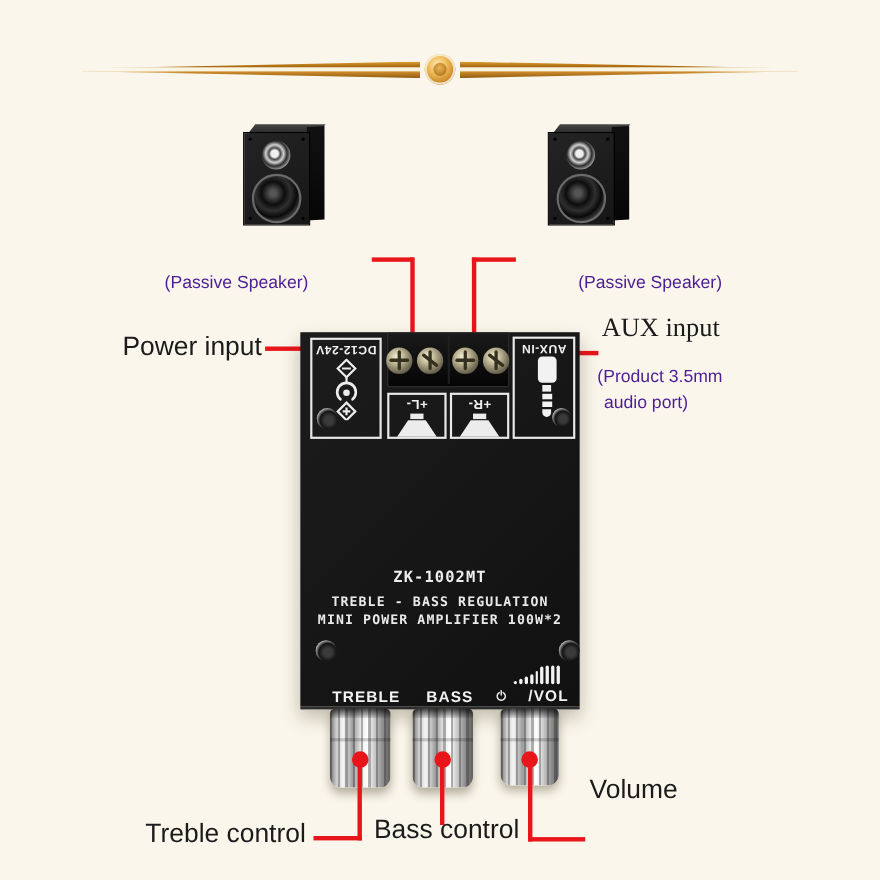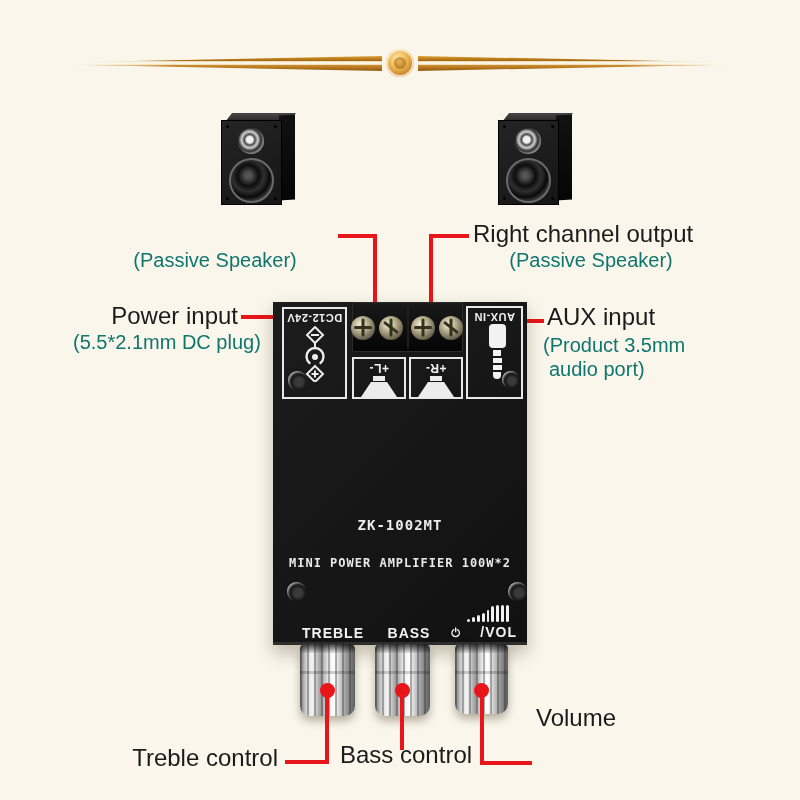--- a/index.html
+++ b/index.html
@@ -30,21 +30,21 @@
   .sp-side{position:absolute;right:0;top:2px;width:16px;height:85px;background:linear-gradient(#111,#060606);transform:skewY(-4deg);}
   .sp-front{position:absolute;left:0;top:7px;width:59px;height:83px;background:linear-gradient(145deg,#242424,#161616);border:1px solid #000;}
   .tweeter{position:absolute;left:16px;top:7px;width:26px;height:26px;border-radius:50%;
     background:radial-gradient(circle at 45% 45%,#f0f0f0 0 16%,#4a4a4a 26%,#d0d0d0 40%,#2d2d2d 56%,#9a9a9a 72%,#1d1d1d 100%);}
   .woofer{position:absolute;left:7px;top:37px;width:45px;height:45px;border-radius:50%;border:2px solid #6a6a6a;box-sizing:border-box;
     background:radial-gradient(circle at 42% 38%,#555 0 8%,#0d0d0d 30%,#2f2f2f 46%,#0a0a0a 62%,#4f4f4f 80%,#161616 100%);}
   .spdot{position:absolute;width:3px;height:3px;border-radius:50%;background:#000;}
 
   
   .lbl{color:#1b1b1b;font-size:24px;white-space:nowrap;}
-  .sub{color:#0f766e;font-size:20px;white-space:nowrap;}
+  .sub{color:#4c1d95;font-size:16px;white-space:nowrap;}
 
   
   .rl{background:#e8151a;}
   .rdot{width:15px;height:15px;border-radius:50%;background:#e8151a;}
 
   
   .board{left:273px;top:302px;width:254px;height:343px;background:linear-gradient(135deg,#1c1c1c,#111);border-bottom:3px solid #2e2e2e;box-sizing:border-box;box-shadow:0 8px 16px rgba(60,45,20,.3);}
   .wbox{position:absolute;border:2px solid #e8e8e8;box-sizing:border-box;}
   .rot180{transform:rotate(180deg);}
   .portlbl{position:absolute;width:100%;text-align:center;color:#f0f0f0;font-size:11px;font-weight:bold;letter-spacing:.5px;}
@@ -115,26 +115,24 @@
       <div class="tweeter"></div>
       <div class="woofer"></div>
       <span class="spdot" style="left:4px;top:4px;"></span>
         <span class="spdot" style="right:4px;top:4px;"></span>
       <span class="spdot" style="left:4px;bottom:4px;"></span>
         <span class="spdot" style="right:4px;bottom:4px;"></span>
     </div>
   </div>
 
   <div class="abs sub" style="left:96px;top:249px;width:238px;text-align:center;">(Passive Speaker)</div>
-  <div class="abs lbl" style="left:473px;top:220px;">Right channel output</div>
   <div class="abs sub" style="left:473px;top:249px;width:236px;text-align:center;">(Passive Speaker)</div>
 
   <div class="abs lbl" style="left:60px;top:302px;width:178px;text-align:right;">Power input</div>
-  <div class="abs sub" style="left:73px;top:331px;">(5.5*2.1mm DC plug)</div>
-  <div class="abs lbl" style="left:547px;top:303px;">AUX input</div>
+  <div class="abs lbl" style="left:547px;top:285px;font-family:Liberation Serif, serif;">AUX input</div>
   <div class="abs sub" style="left:543px;top:334px;">(Product 3.5mm</div>
   <div class="abs sub" style="left:549px;top:358px;">audio port)</div>
 
   <div class="abs rl" style="left:338px;top:234px;width:38px;height:4px;"></div>
   <div class="abs rl" style="left:373px;top:234px;width:4px;height:96px;"></div>
   <div class="abs rdot" style="left:368px;top:325px;"></div>
   <div class="abs rl" style="left:429px;top:234px;width:40px;height:4px;"></div>
   <div class="abs rl" style="left:429px;top:234px;width:4px;height:96px;"></div>
   <div class="abs rdot" style="left:424px;top:325px;"></div>
   <div class="abs rl" style="left:241px;top:315px;width:74px;height:4px;"></div>
@@ -200,20 +198,21 @@
         <div class="sleeve"></div>
           <div class="neck"></div>
           <div class="ring"></div>
           <div class="ring"></div>
           <div class="tip"></div>
       </div>
       <div class="bscrew" style="left:34px;top:63px;width:17px;height:17px;"></div>
     </div>
 
     <div class="model">ZK-1002MT</div>
+    <div class="desc" style="top:238px;">TREBLE - BASS REGULATION</div>
     <div class="desc" style="top:254px;">MINI POWER AMPLIFIER 100W*2</div>
 
     <div class="bscrew" style="left:14px;top:280px;"></div>
     <div class="bscrew" style="left:235px;top:280px;"></div>
 
     <div class="eq">
       <i style="height:3px;"></i>
         <i style="height:5px;"></i>
         <i style="height:7px;"></i>
       <i style="height:9px;"></i>

